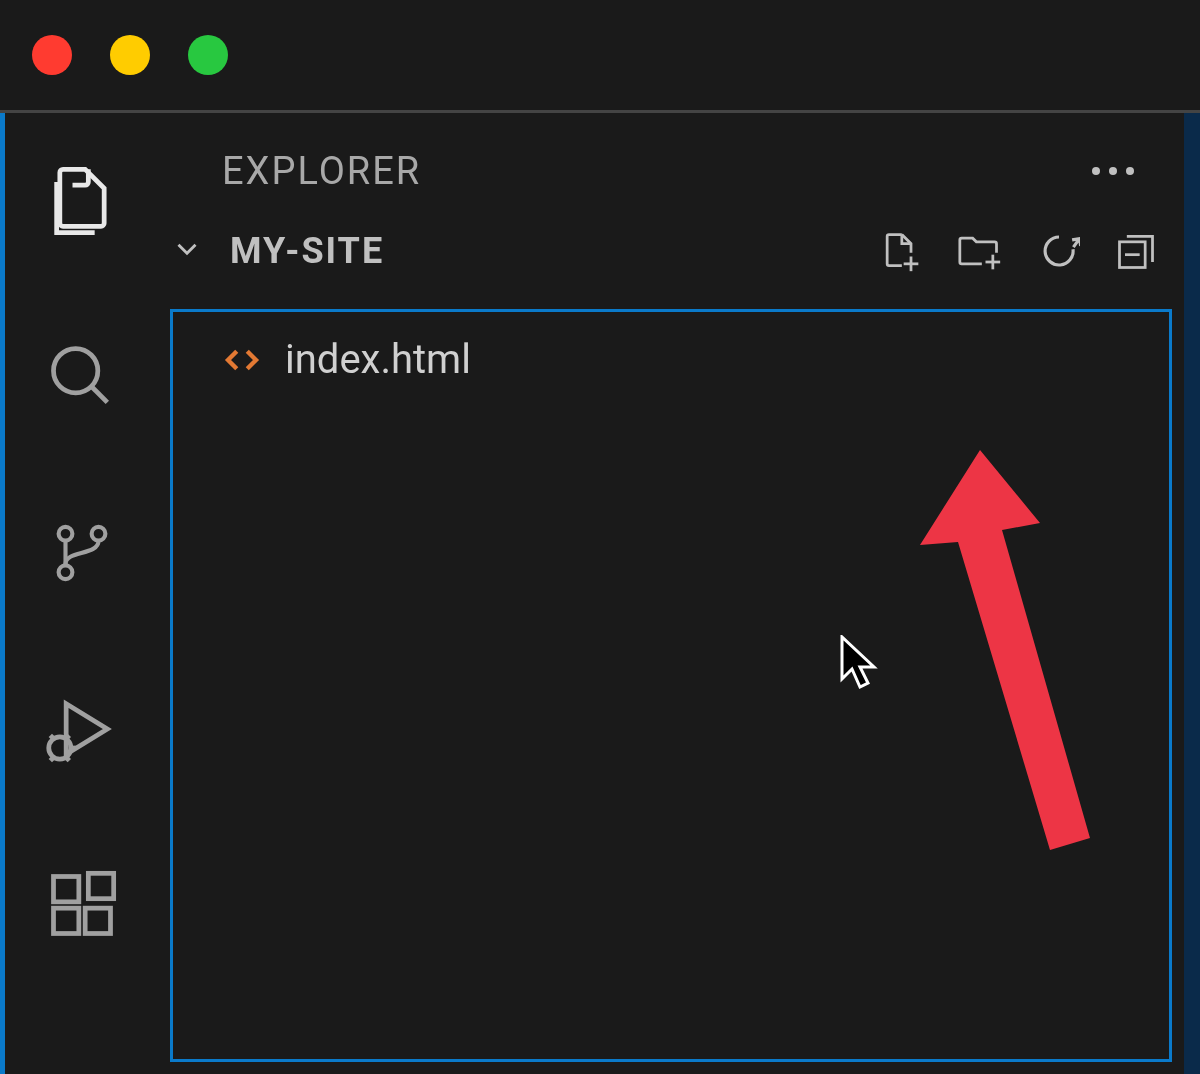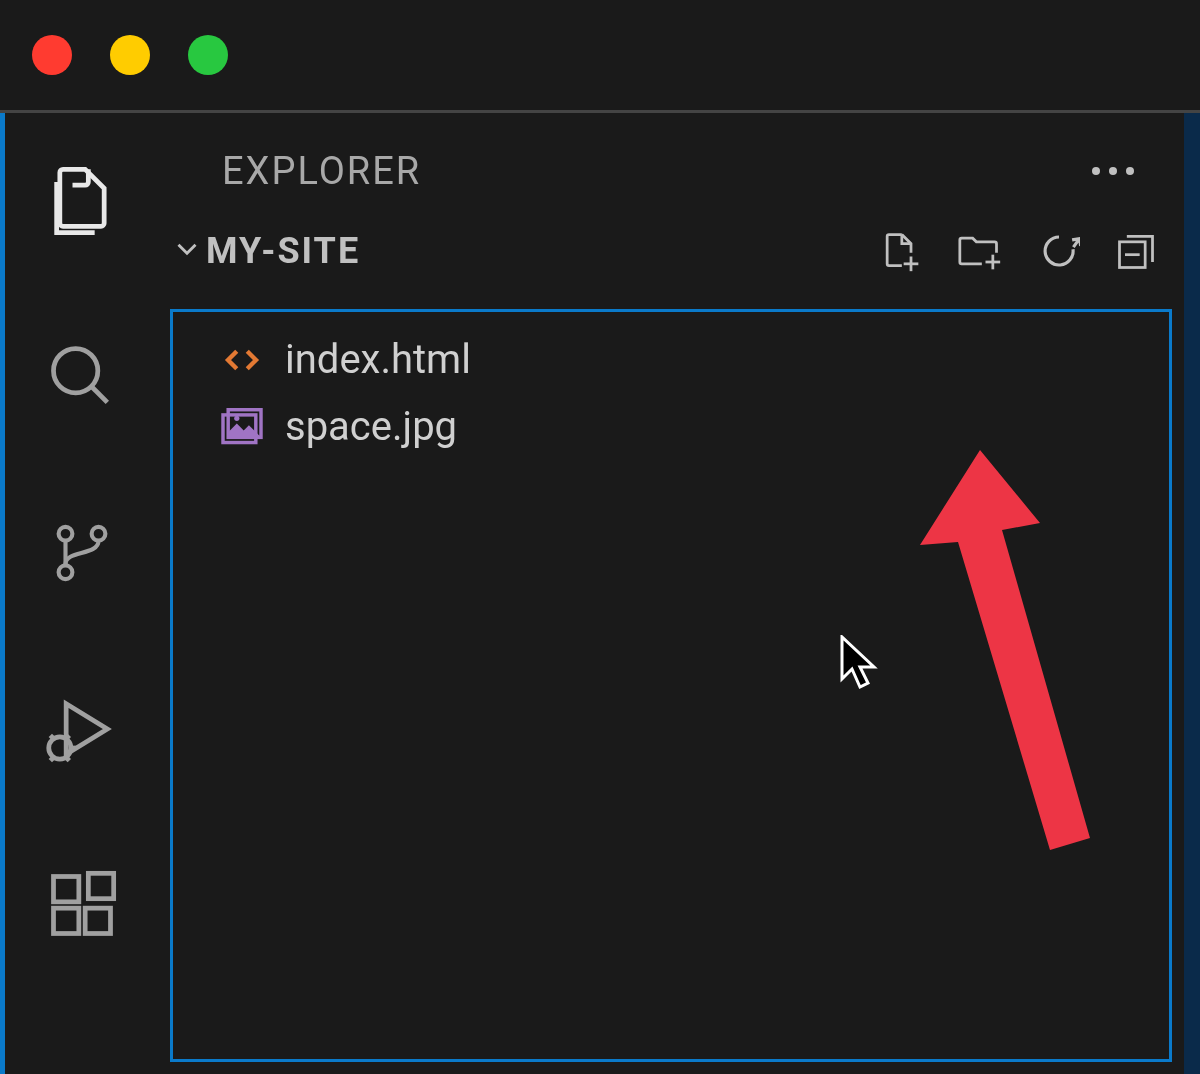--- a/index.html
+++ b/index.html
@@ -79,21 +79,21 @@
       color: #a8a8a8;
       letter-spacing: 2px;
     }
     .sidebar-actions {
       color: #c0c0c0;
     }
     .folder-header {
       display: flex;
       align-items: center;
       padding: 8px 16px 24px 12px;
-      gap: 2px;
+      gap: 26px;
     }
     .chevron {
       color: #c0c0c0;
     }
     .folder-name {
       font-size: 36px;
       font-weight: 700;
       color: #c0c0c0;
       letter-spacing: 2px;
     }
@@ -259,31 +259,20 @@
     <div class="file-list">
       <div class="file-item">
         <span class="file-icon">
           <svg width="42" height="42" viewBox="0 0 24 24" fill="none" stroke="#e37933" stroke-width="2.5">
             <polyline points="9,7 4,12 9,17"></polyline>
             <polyline points="15,7 20,12 15,17"></polyline>
           </svg>
         </span>
         <span class="file-name">index.html</span>
       </div>
-      <div class="file-item">
-        <span class="file-icon">
-          <svg width="42" height="38" viewBox="0 0 24 22">
-            <rect x="1" y="4" width="19" height="16" fill="none" stroke="#a074c4" stroke-width="2"></rect>
-            <rect x="4" y="1" width="19" height="16" fill="none" stroke="#a074c4" stroke-width="2"></rect>
-            <circle cx="9" cy="6" r="1.5" fill="#a074c4"></circle>
-            <path d="M4 14 L9 9 L13 13 L16 10 L23 17 L4 17 Z" fill="#a074c4"></path>
-          </svg>
-        </span>
-        <span class="file-name">space.jpg</span>
-      </div>
     </div>
   </div>
 </div>
 
 <div class="cursor">
   <svg width="44" height="56" viewBox="0 0 20 28">
     <path d="M1 1 L1 22 L6 17 L10 26 L14 24 L10 16 L17 16 Z" fill="#000" stroke="#fff" stroke-width="1.5"></path>
   </svg>
 </div>
 

